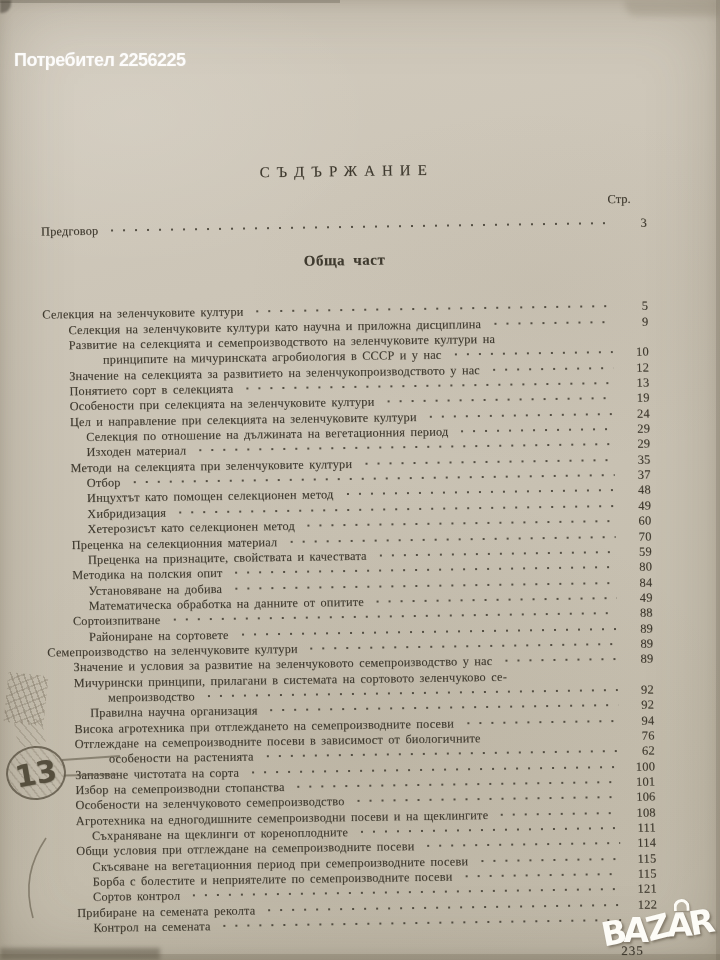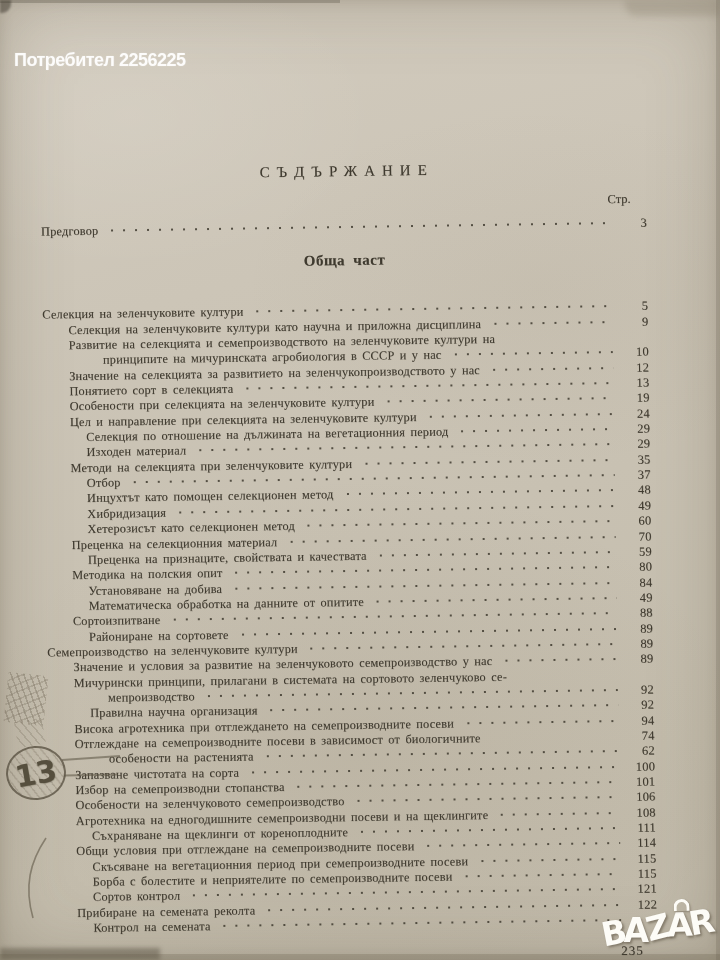--- a/index.html
+++ b/index.html
@@ -286,21 +286,21 @@
           <span class="pg">92</span>
         </div>
         <div class="row ind-1">
           <span class="t">Висока агротехника при отглеждането на семепроизводните посеви</span>
           <span class="leader dots"></span>
           <span class="pg">94</span>
         </div>
         <div class="row ind-1">
           <span class="t">Отглеждане на семепроизводните посеви в зависимост от биологичните</span>
           <span class="leader"></span>
-          <span class="pg">74</span>
+          <span class="pg">76</span>
         </div>
         <div class="row ind-3">
           <span class="t">особености на растенията</span>
           <span class="leader dots"></span>
           <span class="pg">62</span>
         </div>
         <div class="row ind-1">
           <span class="t">Запазване чистотата на сорта</span>
           <span class="leader dots"></span>
           <span class="pg">100</span>

